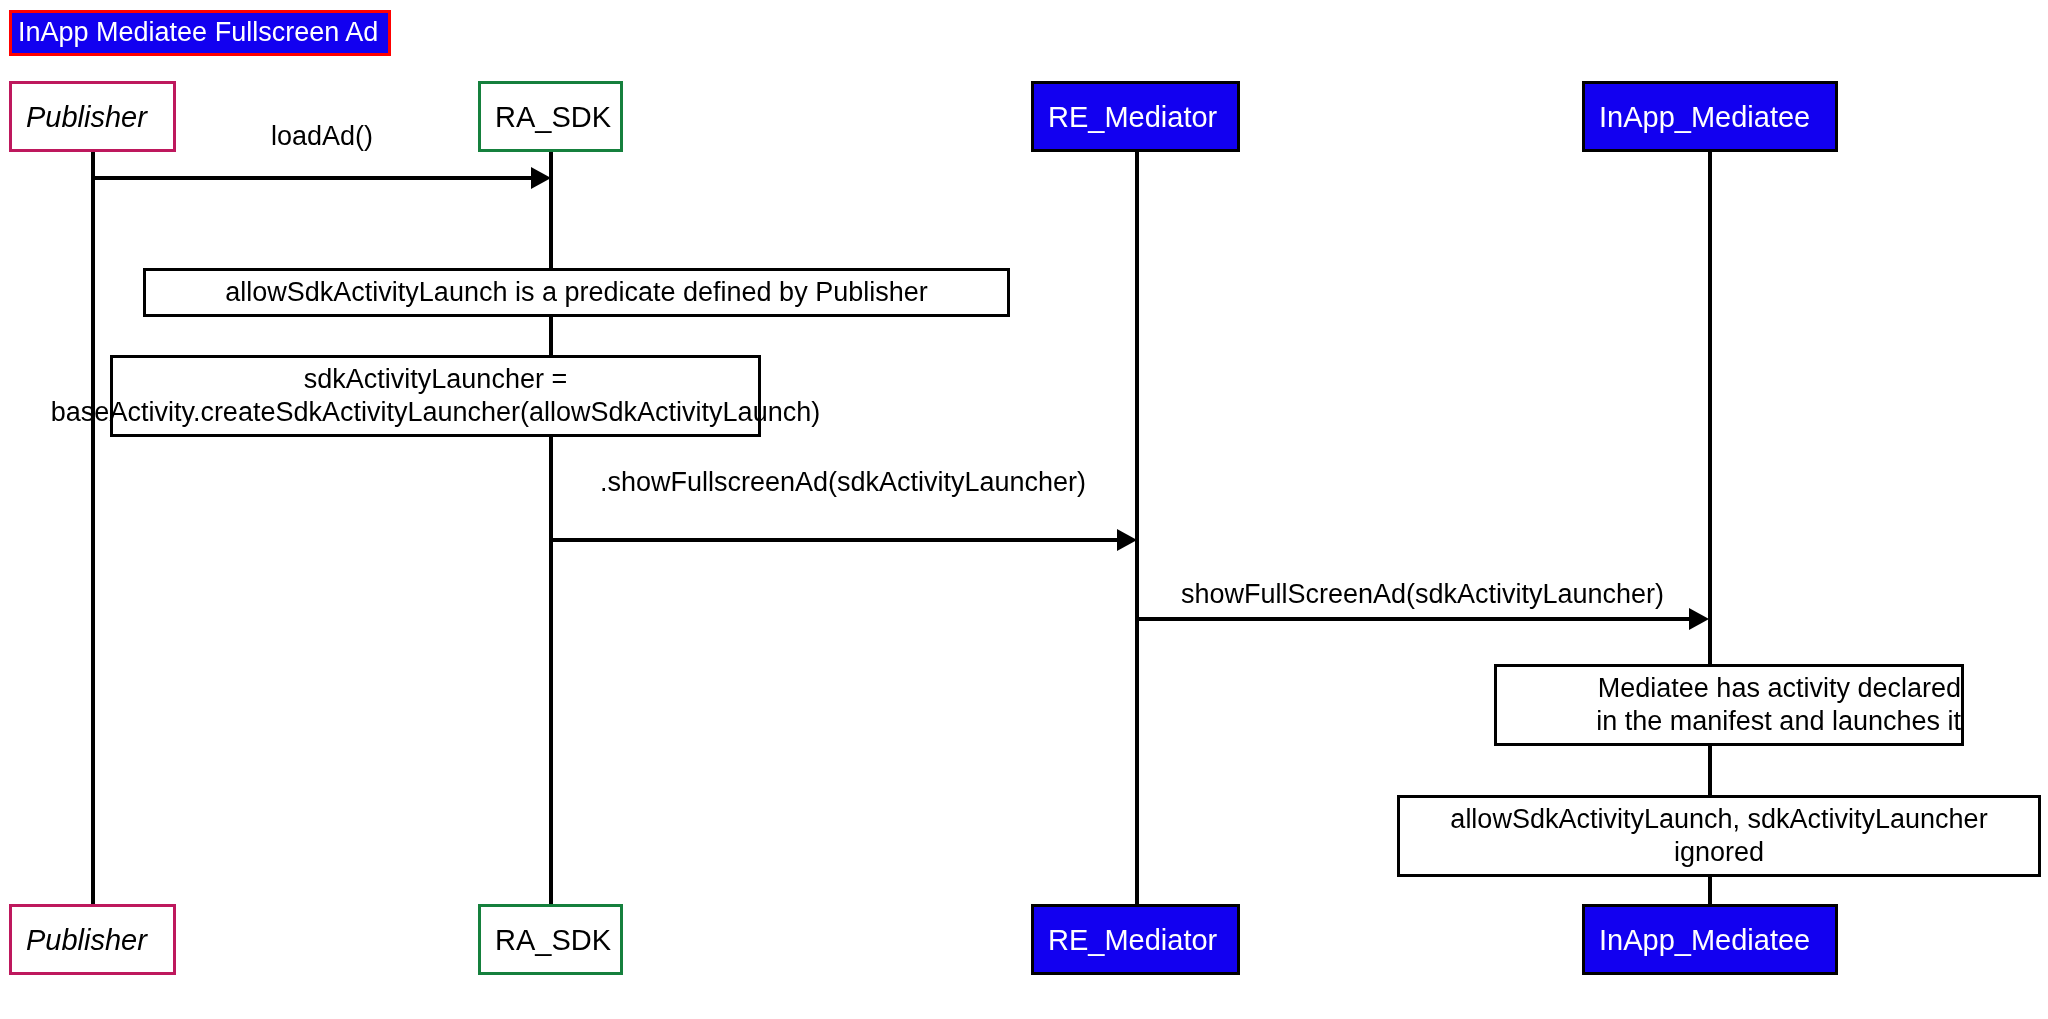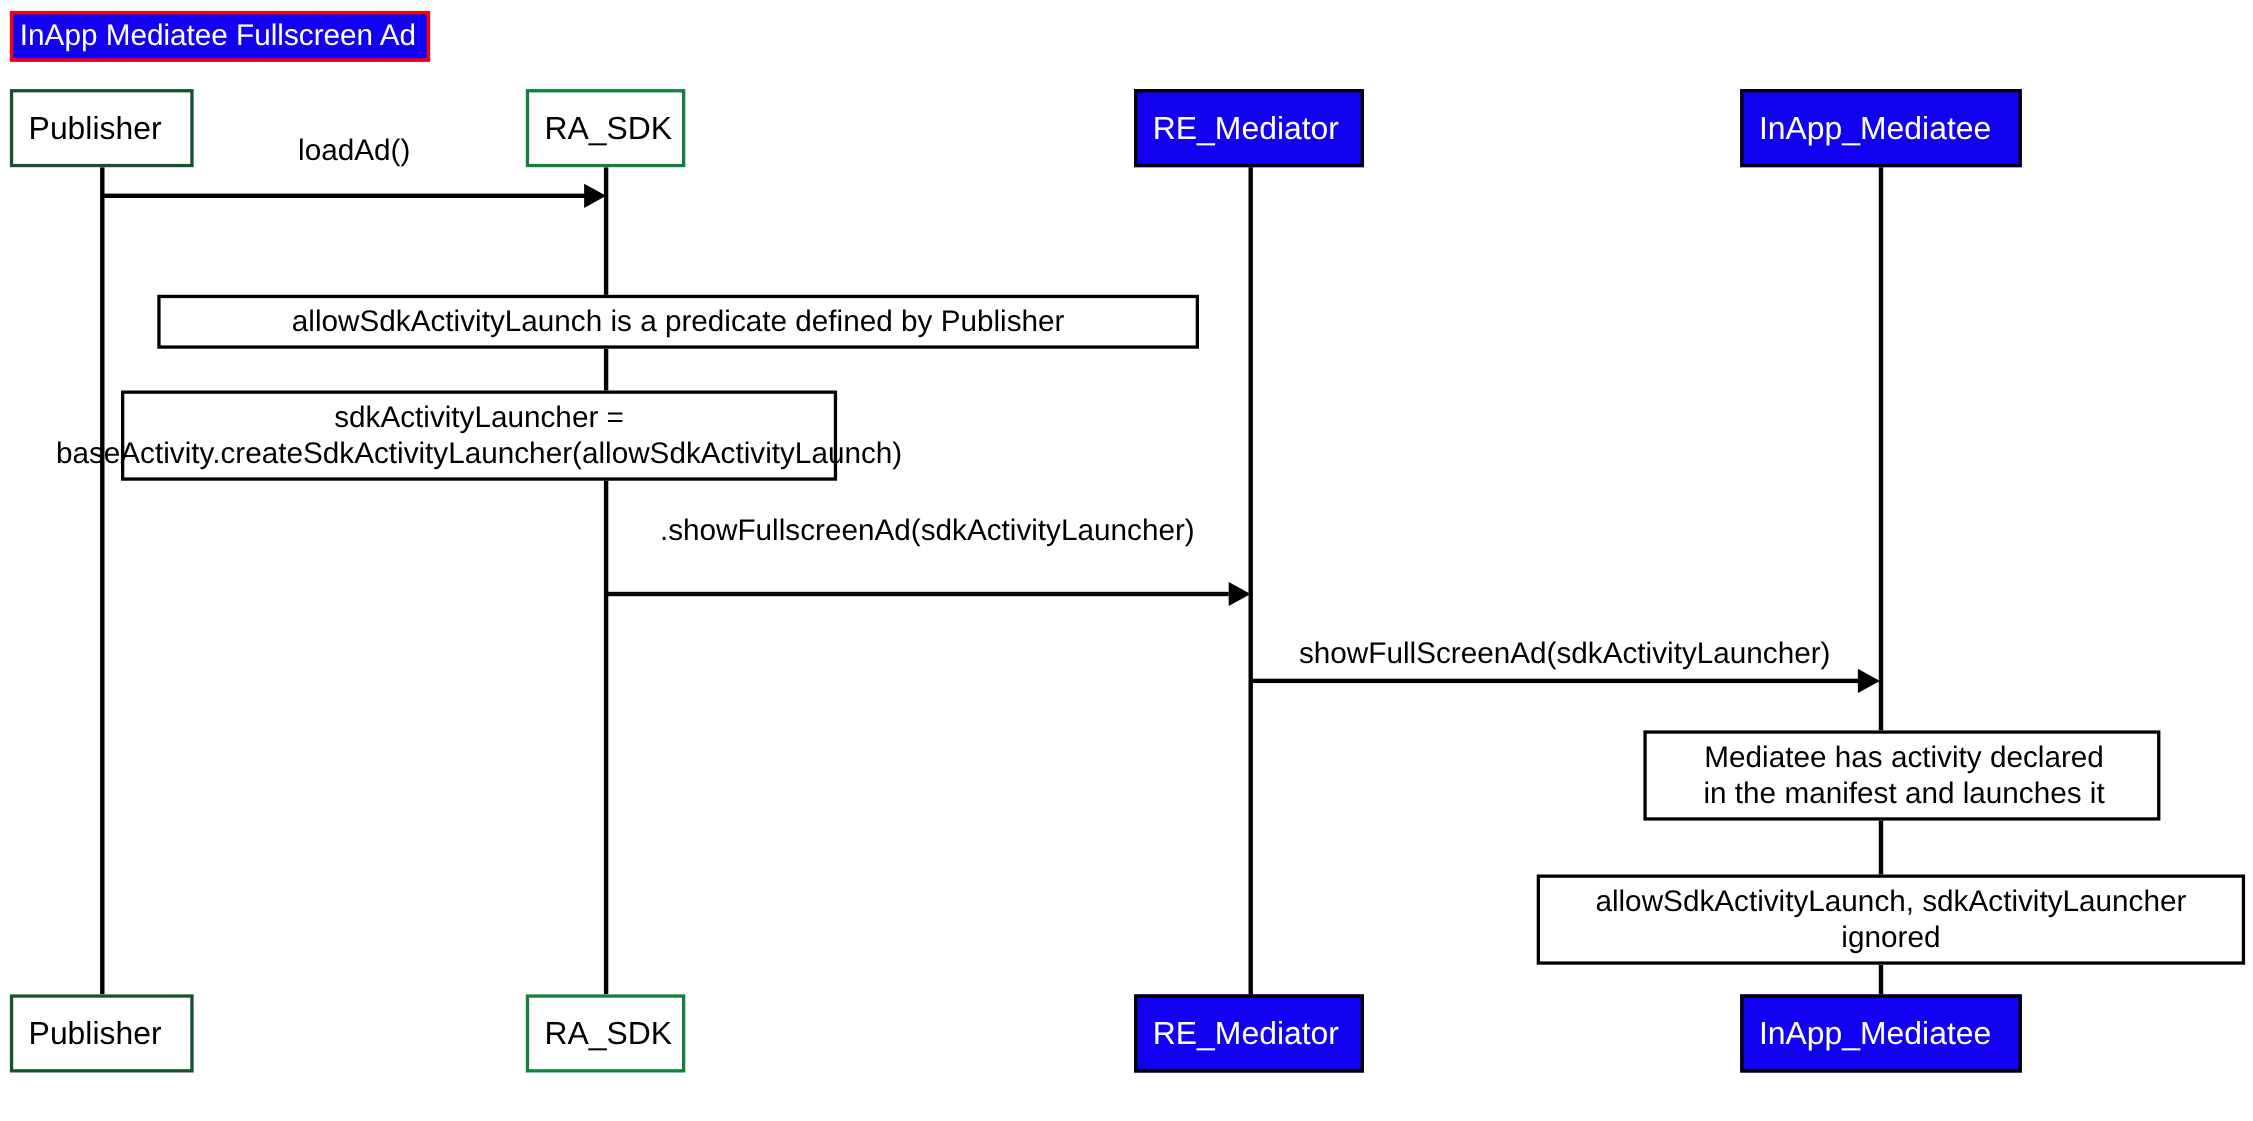--- a/index.html
+++ b/index.html
@@ -46,22 +46,23 @@
     white-space: nowrap;
     padding-left: 14px;
   }
   .participant.p-white {
     background: #ffffff;
     border: 3px solid #15803d;
     color: #000000;
   }
   .participant.p-red {
     background: #ffffff;
-    border: 3px solid #14532d;
+    border: 3px solid #be185d;
     color: #000000;
+    font-style: italic;
   }
   .participant.p-blue {
     background: #1200f0;
     border: 3px solid #000000;
     color: #ffffff;
   }
   
   .lifeline {
     position: absolute;
     width: 4px;
@@ -75,21 +76,21 @@
     border: 3px solid #000000;
     color: #000000;
     font-size: 27px;
     line-height: 33px;
     display: flex;
     flex-direction: column;
     justify-content: center;
     z-index: 5;
   }
   .note.center { text-align: center; align-items: center; }
-  .note.left   { text-align: left;  align-items: center; padding-left: 4px; }
+  .note.left   { text-align: left;  align-items: flex-end; padding-left: 4px; }
   .note .note-line { white-space: nowrap; }
   
   .msg-line {
     position: absolute;
     height: 4px;
     background: #000000;
     z-index: 3;
   }
   .msg-head {
     position: absolute;
@@ -135,21 +136,21 @@
   <div class="participant p-blue" style="left:1582px;top:81px;  width:256px; height:71px;">
     <span>InApp_Mediatee</span>
   </div>
 
   <div class="msg-label" style="left:93px; top:120px; width:458px;">
     <span class="msg-line-text">loadAd()</span>
   </div>
   <div class="msg-line" style="left:93px; top:176px; width:440px;"></div>
   <div class="msg-head" style="left:531px; top:167px;"></div>
 
-  <div class="note center" style="left:143px; top:268px; width:947px; height:49px;text-align:center;">
+  <div class="note center" style="left:143px; top:268px; width:867px; height:49px;text-align:center;">
     <span class="note-line">allowSdkActivityLaunch is a predicate defined by Publisher</span>
   </div>
 
   <div class="note center" style="left:110px; top:355px; width:651px; height:82px;">
     <span class="note-line">sdkActivityLauncher =</span>
     <span class="note-line">baseActivity.createSdkActivityLauncher(allowSdkActivityLaunch)</span>
   </div>
 
   <div class="msg-label" style="left:551px; top:466px; width:584px;">
     <span class="msg-line-text">.showFullscreenAd(sdkActivityLauncher)</span>

